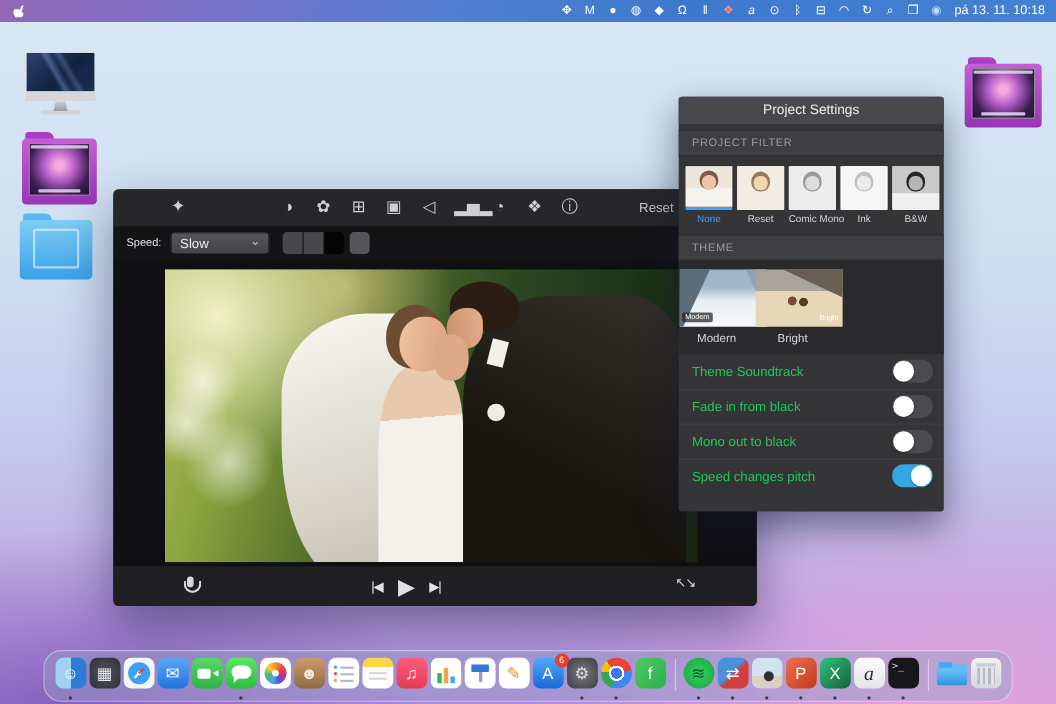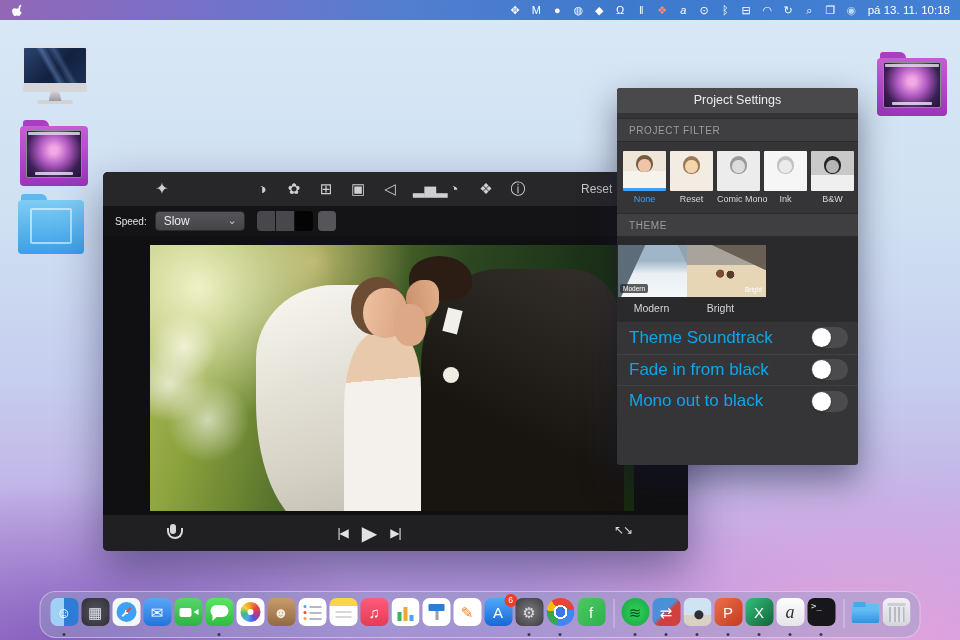--- a/index.html
+++ b/index.html
@@ -154,21 +154,21 @@
   .t-modern .tbadge{left:2px;bottom:4px;background:rgba(40,40,40,.75);padding:1px 3px;border-radius:2px;}
   .t-bright .tbadge{right:4px;bottom:4px;}
   .t-playful .tbadge{left:4px;top:4px;color:#e8b50a;font-style:italic;}
   .toggles{border-top:1px solid #2c2c2e;}
   .trow{height:31.5px;display:flex;align-items:center;justify-content:space-between;padding:0 10px 0 12px;border-top:1px solid #414144;}
   .trow:first-child{border-top:none;}
   .tog{width:37px;height:21px;border-radius:11px;background:#4b4b4f;position:relative;flex:none;}
   .tog::after{content:'';position:absolute;left:1px;top:1px;width:19px;height:19px;border-radius:50%;background:#fff;box-shadow:0 1px 2px rgba(0,0,0,.4);}
   .trow.on .tog{background:#35a7e0;}
   .trow.on .tog::after{left:auto;right:1px;}
-  .tlab{font-size:17px;color:#0ea5e9;}
+  .tlab{font-size:12px;color:#22c55e;}
   
   .banner{position:absolute;left:365px;top:110px;width:450px;height:90px;background:rgba(255,255,255,.85);z-index:30;
      display:flex;align-items:center;justify-content:center;box-shadow:0 4px 18px rgba(40,40,80,.18);}
   .banner h1{margin:0 0 12px 0;font-size:28px;font-weight:bold;color:#3f444b;letter-spacing:-.3px;}
   
   .dock{position:absolute;left:50%;bottom:2px;transform:translateX(-50%);height:47px;display:flex;align-items:flex-start;
      background:rgba(150,158,198,.45);border:1px solid rgba(255,255,255,.4);border-radius:16px;padding:3px 8px;z-index:40;}
   .dock-slot{position:relative;width:31px;height:41px;display:flex;justify-content:center;}
   .dock-slot.sep{width:13px;}
   .dock-slot.sep i{position:absolute;left:50%;top:4px;bottom:8px;width:1px;background:rgba(255,255,255,.45);}
@@ -363,20 +363,24 @@
     <span class="tog"></span>
   </div>
         <div class="trow">
     <span class="tlab">Fade in from black</span>
     <span class="tog"></span>
   </div>
         <div class="trow">
     <span class="tlab">Mono out to black</span>
     <span class="tog"></span>
   </div>
+        <div class="trow on">
+    <span class="tlab">Speed changes pitch</span>
+    <span class="tog"></span>
+  </div>
       </div>
   </div>
 
 
   <div class="dock">
       <div class="dock-slot">
     <span class="tile" style="background: linear-gradient(90deg, rgb(158, 209, 245) 0px, rgb(158, 209, 245) 50%, rgb(46, 124, 214) 50%);">
           <span class="glyph" style="color: rgb(255, 255, 255);">☺</span>
         </span>
     <i class="dot"></i>

